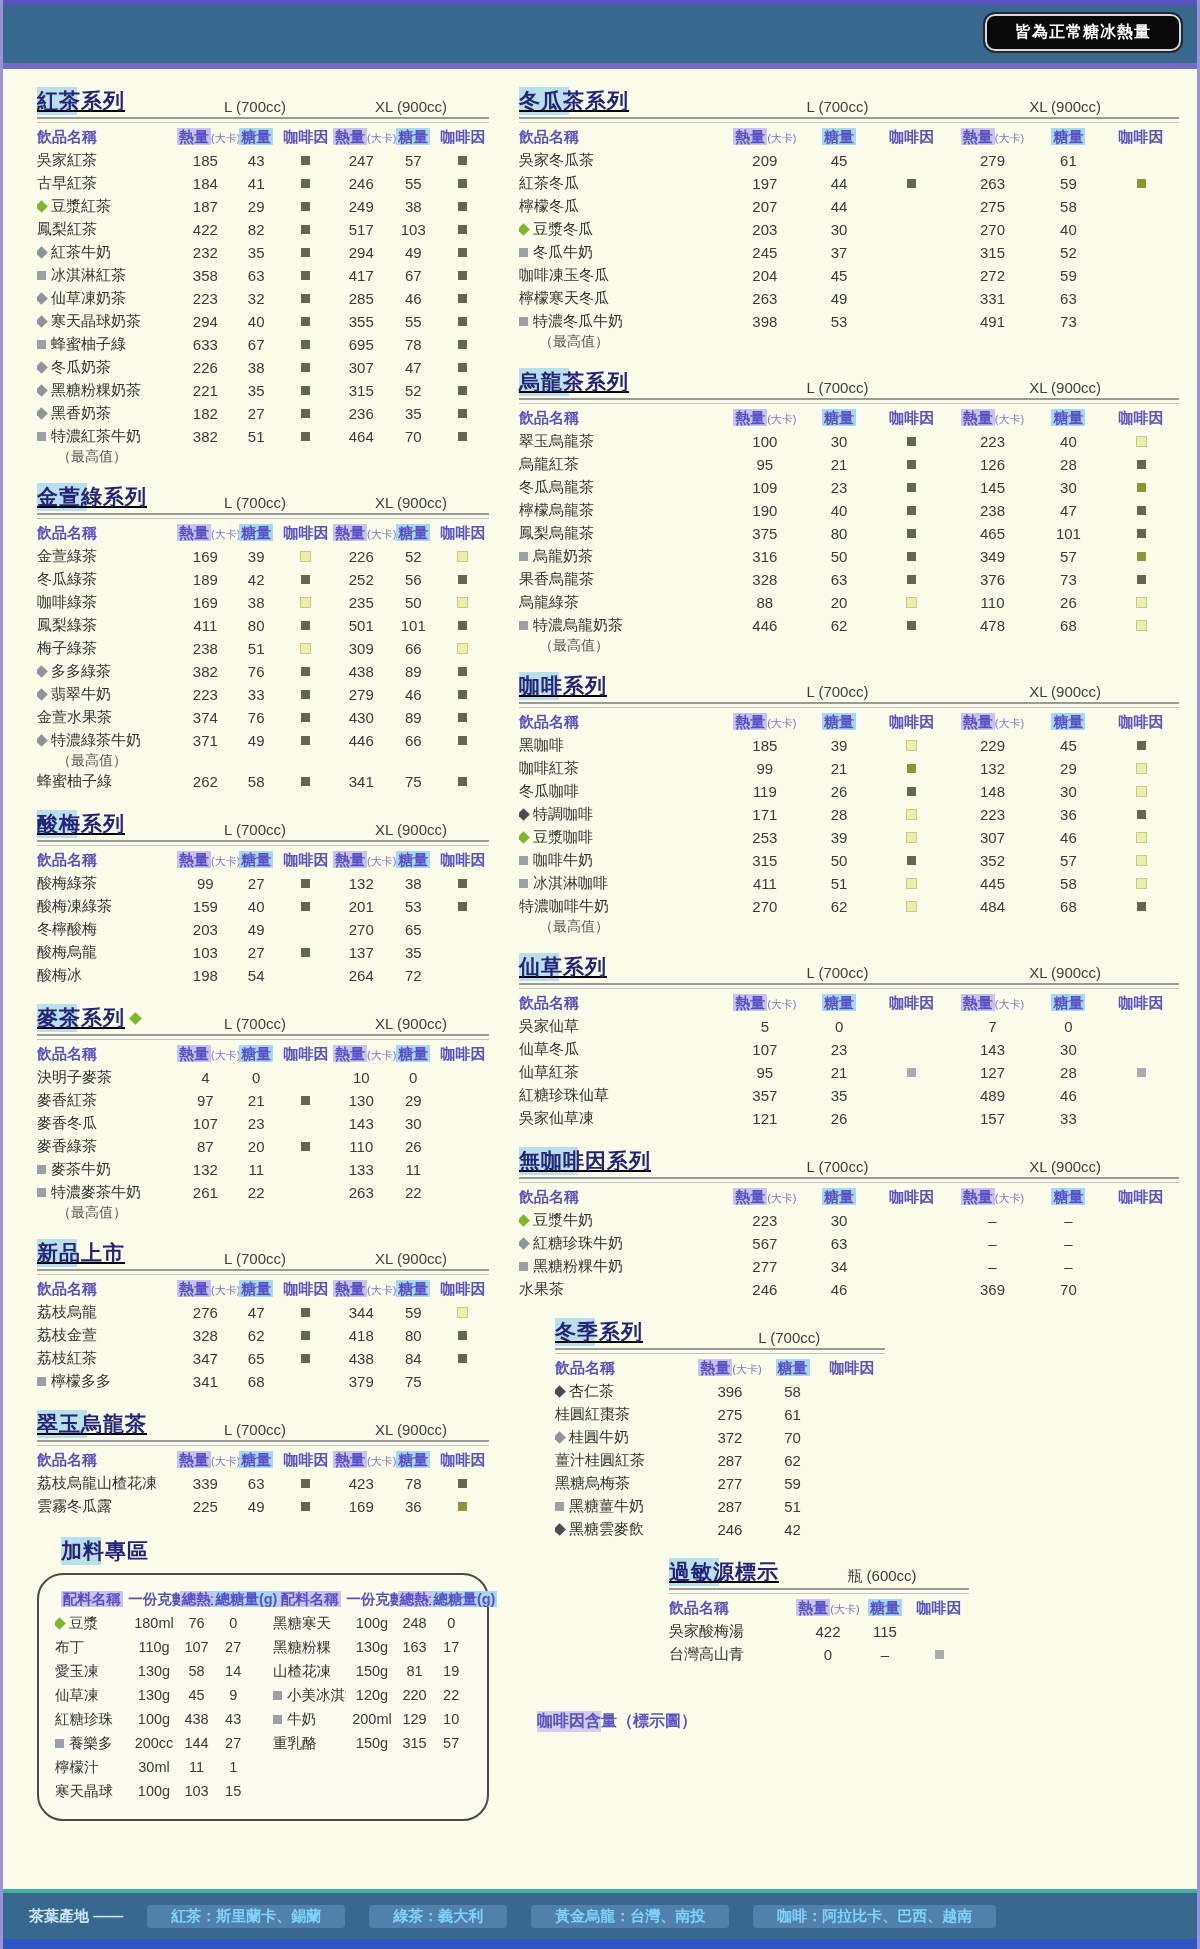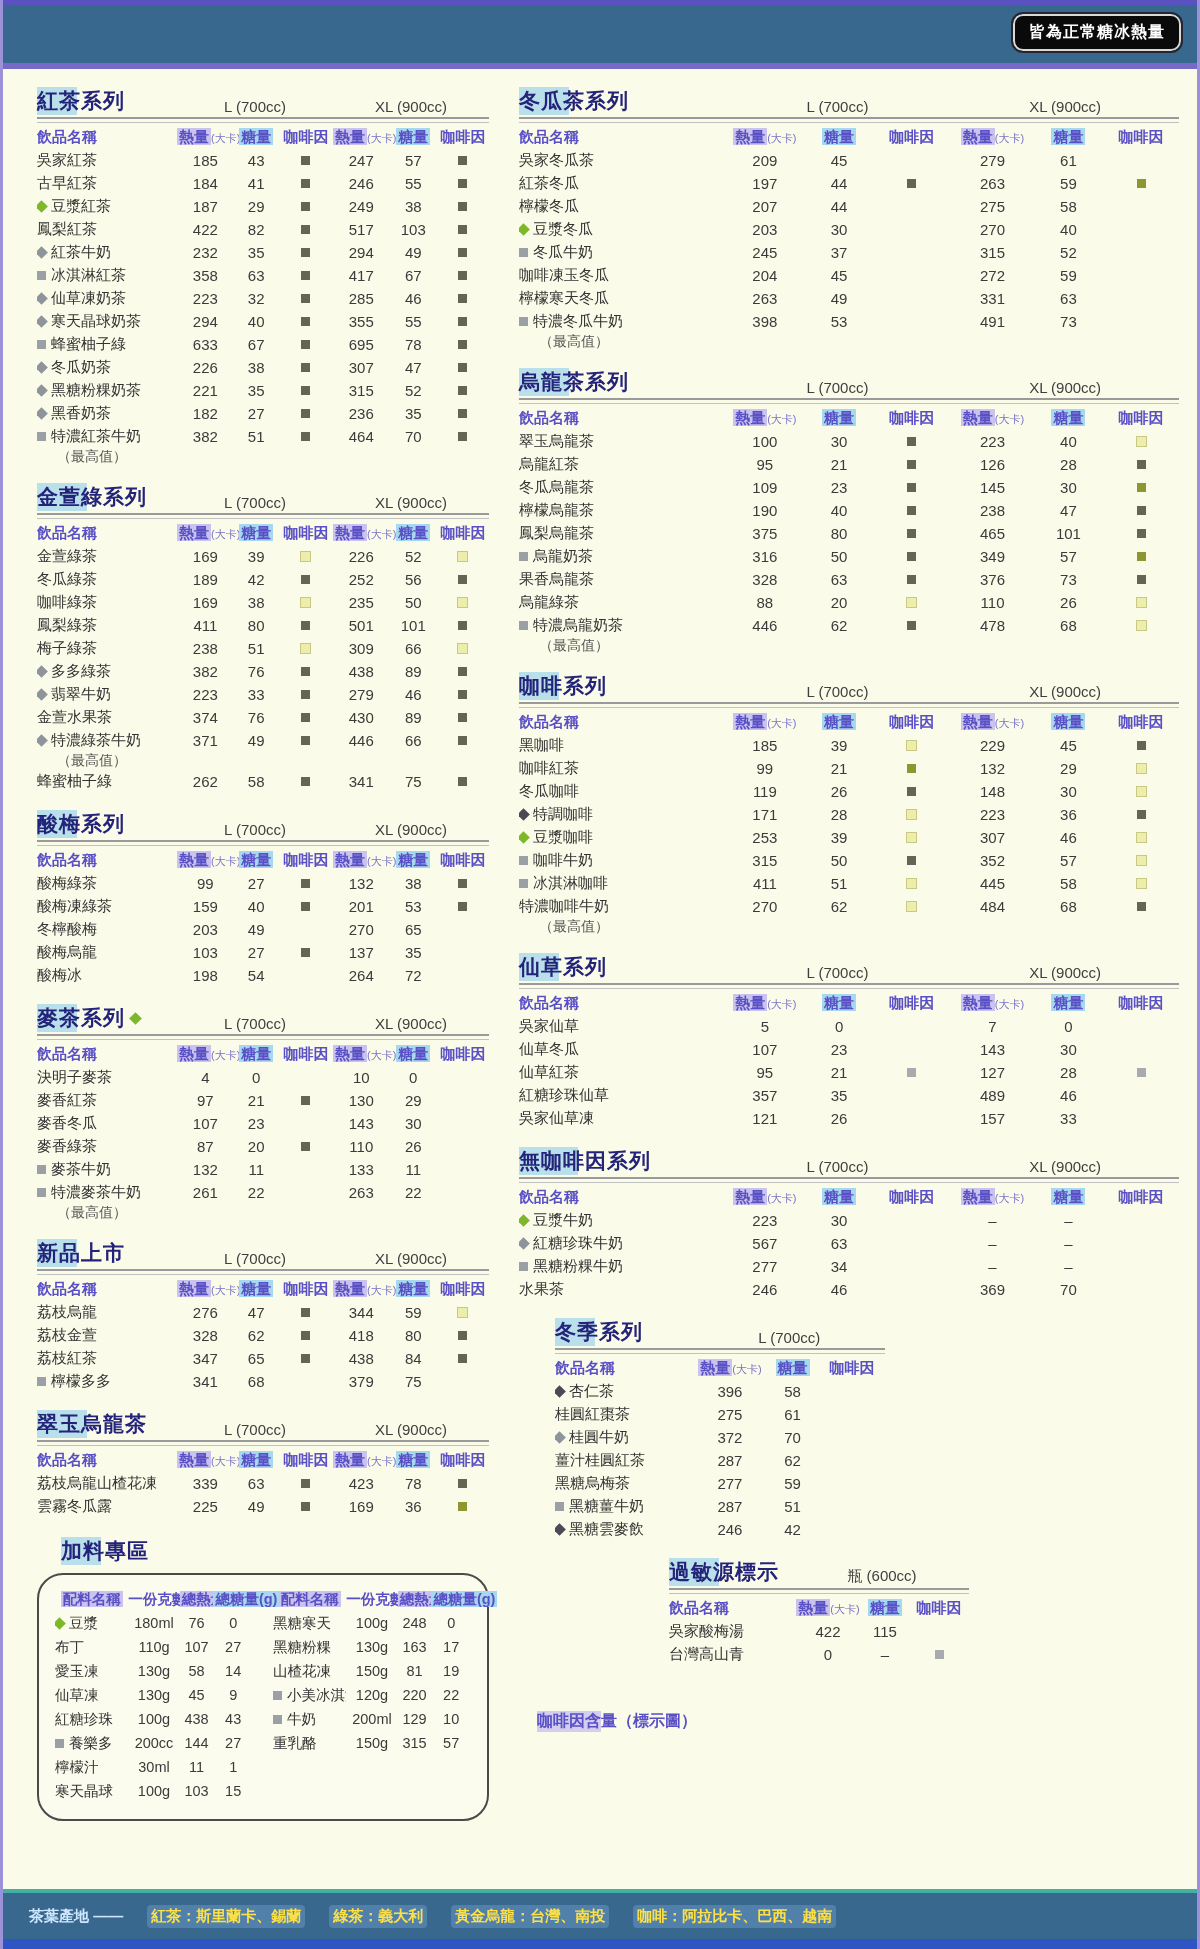--- a/index.html
+++ b/index.html
@@ -5,35 +5,35 @@
   html,body{margin:0;padding:0;}
   body{width:1200px;height:1949px;overflow:hidden;font-family:"Liberation Sans","DejaVu Sans",sans-serif;}
   .page{width:1200px;height:1949px;box-sizing:border-box;background:#fbfbe9;display:flex;flex-direction:column;
         border-left:3px solid #9b92da;border-right:3px solid #9b92da;}
   
   header{height:58px;flex:none;background:#38688e;border-top:5px solid #5a52c0;border-bottom:6px solid #766ac8;
          position:relative;display:flex;align-items:center;padding:0 30px;box-sizing:content-box;}
   h1{margin:0;font-size:30px;color:#ffffff;letter-spacing:3px;font-weight:bold;
      text-shadow:1px 1px 0 #8fb9dc,-1px -1px 0 #b9a9e8;}
   .badge{position:absolute;right:16px;top:9px;background:#0a0a0a;color:#ffffff;font-size:16px;font-weight:bold;
-         padding:6px 14px;border:2px solid #d8d8d8;outline:2px solid #26262e;border-radius:10px;letter-spacing:1px;}
+         padding:6px 28px;border:2px solid #d8d8d8;outline:2px solid #26262e;border-radius:10px;letter-spacing:1px;}
   
   main{flex:1;display:flex;padding:16px 18px 0 34px;gap:30px;overflow:hidden;}
   .col{min-width:0;}
   .col.left{width:452px;flex:none;}
   .col.right{flex:1;}
   
   .sec{margin-bottom:15px;}
   .sec.single{width:330px;margin-left:36px;}
   .sec.deep{margin-left:150px;width:300px;}
   .g7{display:grid;grid-template-columns:31% 12.5% 10% 12% 12.5% 10.5% 11.5%;}
   .g4{display:grid;grid-template-columns:42% 22% 16% 20%;}
   .trow{align-items:center;min-height:23px;font-size:15px;}
   .trow.head{min-height:30px;align-items:end;}
-  .titlecell{white-space:nowrap;overflow:visible;display:flex;align-items:center;gap:6px;}
+  .titlecell{white-space:nowrap;overflow:visible;display:flex;align-items:center;gap:6px;text-decoration:underline;}
   .sectitle{font-size:21px;font-weight:bold;color:#23237a;letter-spacing:1px;
             background:linear-gradient(90deg,rgba(140,205,235,.6) 0 45%,rgba(140,205,235,0) 45%);}
   .sizelab{text-align:center;color:#3f3f3f;font-size:15px;}
   .divline{border-top:2px solid #9a9a9a;border-bottom:1px solid #c2c2c2;height:3px;margin:2px 0 3px;}
   .hdr{color:#5a50c6;font-weight:bold;}
   .hdr .ch{text-align:center;white-space:nowrap;}
   .hl{background:#c9c3ee;padding:0 2px;}
   .hl2{background:#a6d9f0;padding:0 2px;}
   .unit{font-size:11px;color:#7a74c8;font-weight:normal;}
   .namecell{display:flex;align-items:center;gap:5px;color:#333;white-space:nowrap;overflow:hidden;}
@@ -56,21 +56,21 @@
             background:linear-gradient(90deg,rgba(201,195,238,.8) 0 40%,rgba(201,195,238,0) 40%);display:inline-block;}
   .lgbox{border:2px solid #3a3a3a;border-radius:20px;padding:12px 18px;display:flex;flex-direction:column;gap:11px;background:rgba(255,255,255,.25);}
   .lgitem{display:flex;align-items:center;gap:10px;font-size:15px;color:#333;white-space:nowrap;}
   .lg2{margin-top:30px;}
   
   footer{flex:none;}
   .teal{height:4px;background:#43b0a4;}
   .fbar{height:46px;background:#38688e;display:flex;align-items:center;padding:0 26px;gap:24px;
         border-bottom:10px solid #2f54c4;overflow:hidden;}
   .flabel{color:#cfe8ff;font-weight:bold;font-size:15px;white-space:nowrap;}
-  .fseg{background:rgba(140,190,235,.3);padding:2px 4px;border-radius:4px;color:#fde047;font-weight:bold;font-size:15px;white-space:nowrap;}
+  .fseg{background:rgba(140,190,235,.3);padding:2px 24px;border-radius:4px;color:#7dd3fc;font-weight:bold;font-size:15px;white-space:nowrap;}
 </style>
 </head>
 <body>
 
 <div class="page">
   <header>
     <div class="badge">皆為正常糖冰熱量</div>
   </header>
   <main>
     <div class="col left" id="col-left">

